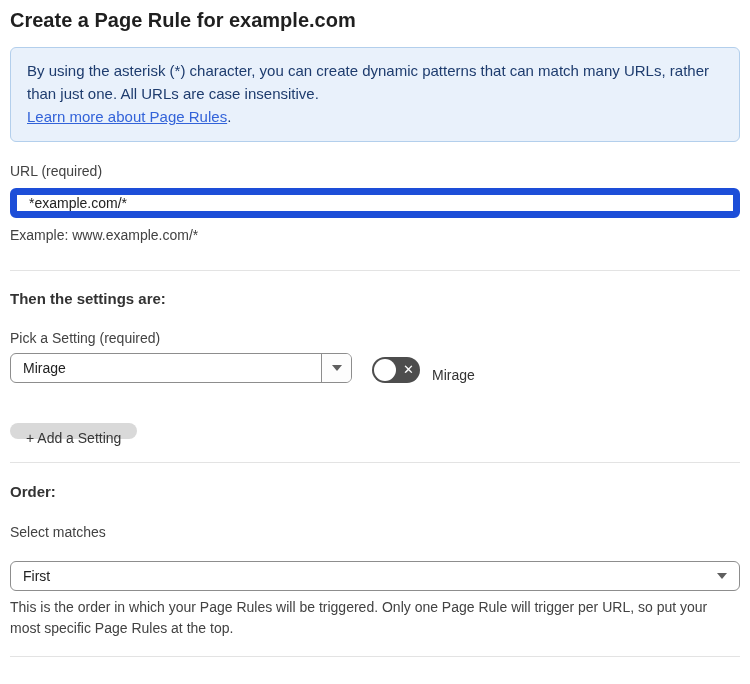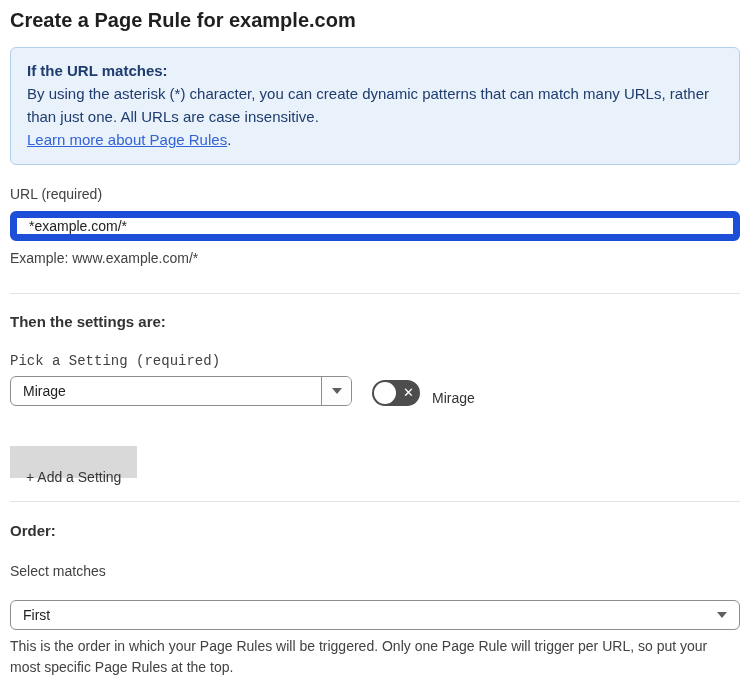--- a/index.html
+++ b/index.html
@@ -37,21 +37,21 @@
     border: 7px solid #1d4ed8; border-radius: 6px;
     padding: 0 12px; font-size: 14px; color: #222;
     font-family: "Liberation Sans", "DejaVu Sans", sans-serif;
     outline: none; background: #fff;
   }
   .helper-text { margin-top: 7px; font-size: 14px; color: #424242; line-height: 21px; }
   .divider { border: none; border-top: 1px solid #e3e3e3; height: 0; }
   .div-1 { margin-top: 24px; }
   .section-heading { font-size: 15px; font-weight: bold; color: #333; }
   .settings-heading { margin-top: 19px; }
-  .pick-label { margin-top: 23px; font-family: Liberation Mono, monospace; }
+  .pick-label { margin-top: 23px; }
   .setting-row { margin-top: 6px; display: flex; align-items: flex-end; }
   .select-box {
     height: 30px; border: 1px solid #8d8d8d; border-radius: 6px;
     background: #fff; display: flex; align-items: center;
     font-size: 14px; color: #222; cursor: pointer; overflow: hidden;
   }
   .setting-select { width: 342px; }
   .setting-select .select-value { flex: 1; padding: 0 12px; }
   .select-arrow-cell {
     width: 30px; align-self: stretch;
@@ -76,25 +76,25 @@
     width: 22px; height: 22px; border-radius: 50%;
     background: #ffffff;
   }
   .toggle-x {
     position: absolute; right: 6px; top: 0;
     height: 26px; line-height: 26px;
     color: #ffffff; font-size: 13px; font-weight: bold;
   }
   .toggle-text { margin-left: 12px; font-size: 14px; color: #333; }
   .btn {
-    display: inline-block; height: 30px; line-height: 30px;
-    border: none; border-radius: 0;
+    display: inline-block; height: 16px; line-height: 30px;
+    border: none; border-radius: 12px;
     font-size: 14px; cursor: pointer;
     font-family: "Liberation Sans", "DejaVu Sans", sans-serif;
-    padding: 16px 16px;
+    padding: 0 16px;
   }
   .btn-secondary { background: #d9d9d9; color: #363636; }
   .add-setting-btn { margin-top: 40px; }
   .div-2 { margin-top: 15px; }
   .order-heading { margin-top: 20px; }
   .order-label { margin-top: 24px; }
   .order-select { width: 100%; margin-top: 20px; }
   .order-select .select-value { flex: 1; padding: 0 12px; }
   .order-select .plain-arrow {
     padding-right: 12px; display: flex; align-items: center;
@@ -103,21 +103,20 @@
   .div-3 { margin-top: 17px; }
 </style>
 </head>
 <body>
 
 
 
 <h1 class="page-title">Create a Page Rule for example.com</h1>
 
 <div class="info-box">
-  <div class="info-heading">If the URL matches:</div>
   <div class="info-body">By using the asterisk (*) character, you can create dynamic patterns that can match many URLs, rather than just one. All URLs are case insensitive.</div>
   <div><a>Learn more about Page Rules</a><span>.</span></div>
 </div>
 
 <div class="field-label url-label">URL (required)</div>
 <input class="text-input" type="text" value="*example.com/*" style="">
 <div class="helper-text">Example: www.example.com/*</div>
 
 <hr class="divider div-1">
 

